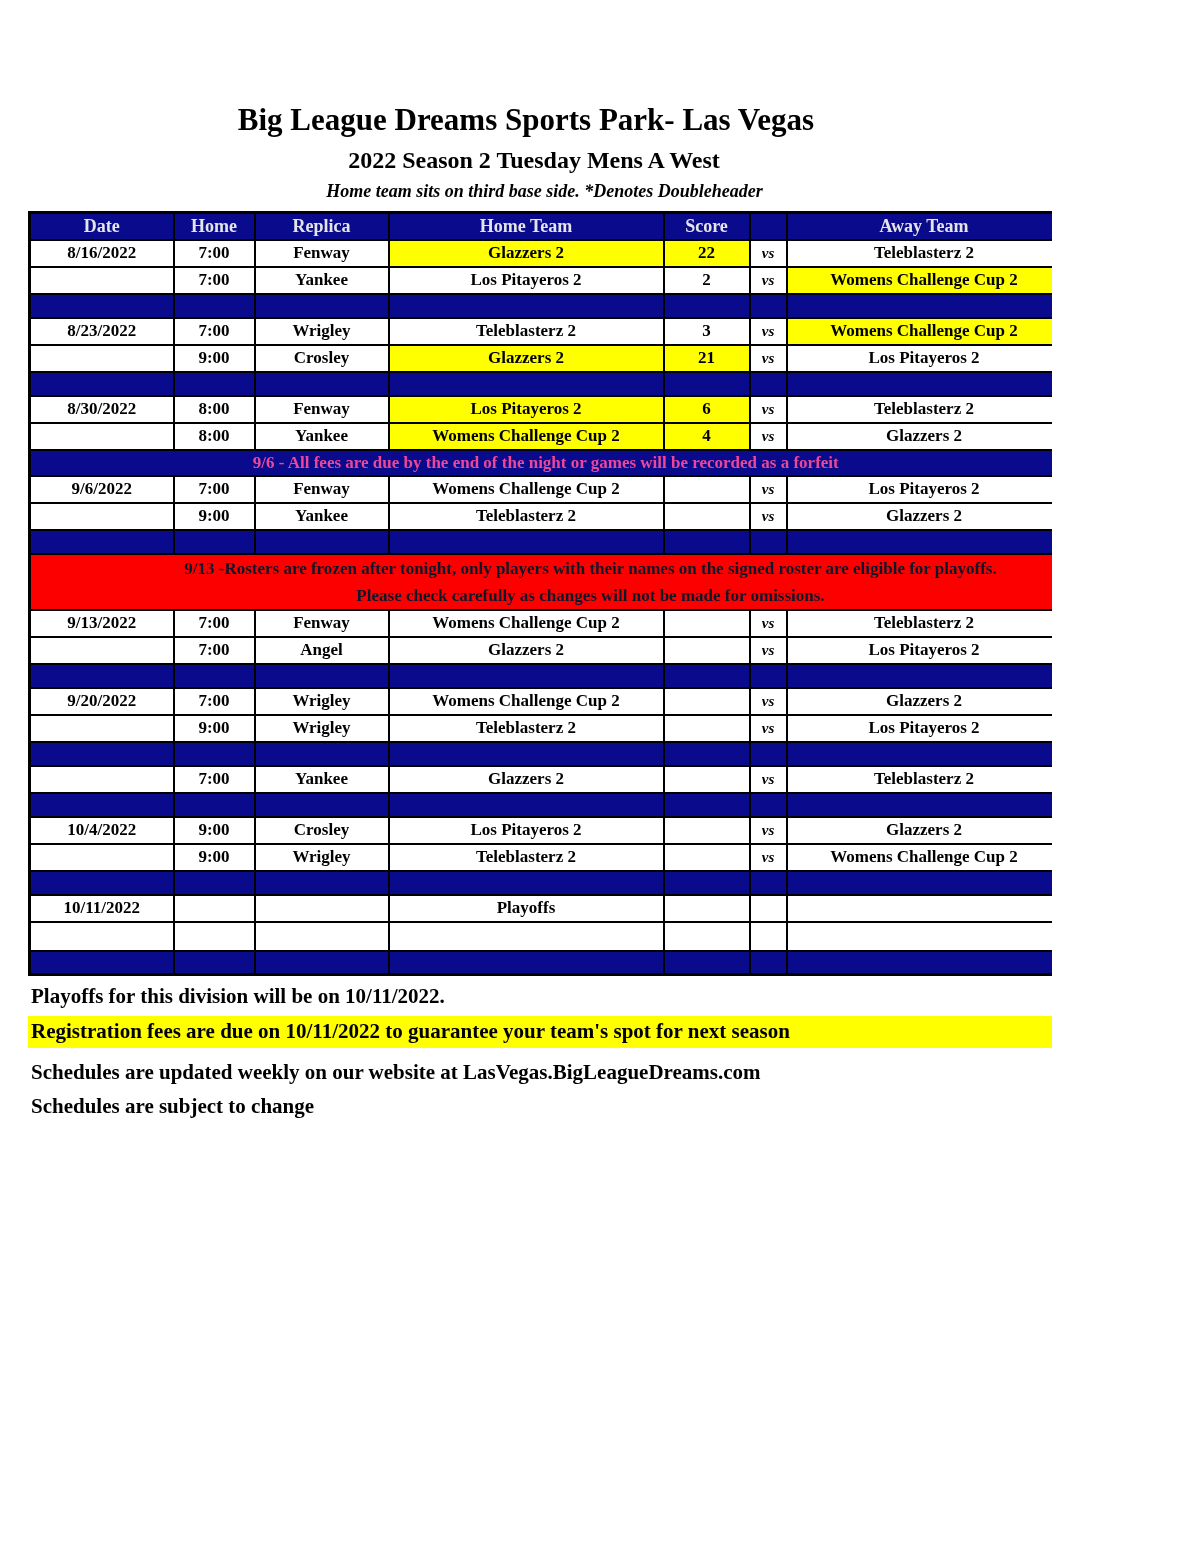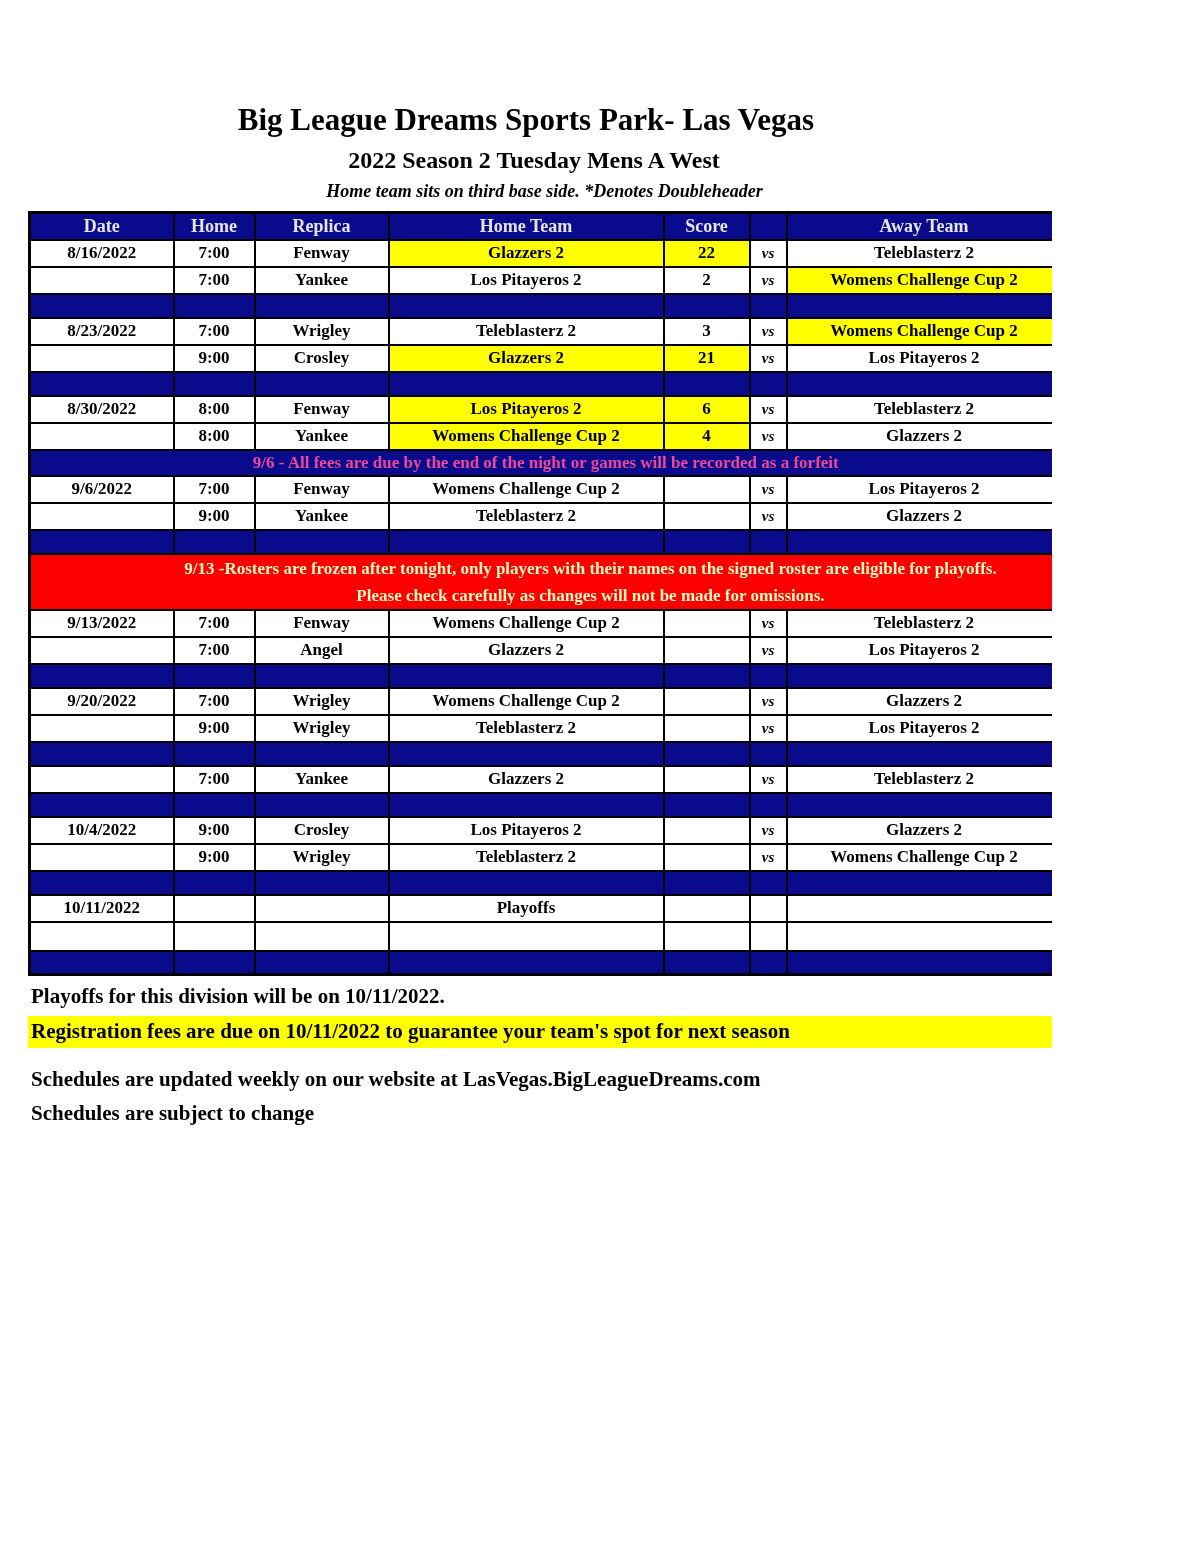--- a/index.html
+++ b/index.html
@@ -44,34 +44,34 @@
   .game-row td.hl { background: var(--yellow); }
   .game-row td.vs-cell { font-style: italic; font-size: 15px; }
   .spacer-row td { height: 24px; background: var(--navy); }
   .empty-row td { height: 29px; background: #fff; }
   .notice-blue-cell {
     background: var(--navy); color: #ec4899;
     height: 26px; font-size: 18px;
   }
   .notice-blue-side { background: var(--navy); }
   .notice-red-cell {
-    background: var(--red); color: #fef9c3;
+    background: var(--red); color: #0f172a;
     height: 56px; font-size: 19px;
   }
   .notice-red-cell div { line-height: 27px; }
 
   .footer { margin: 8px 0 0 28px; width: 1128px; }
   .f-line { font-weight: bold; font-size: 21px; }
   .f-plain { margin: 6px 0 0 3px; }
   .f-highlight {
     background: var(--yellow);
     margin-top: 7px;
     padding: 3px 0 4px 3px;
   }
-  .f-web { margin: 19px 0 0 3px; }
+  .f-web { margin: 12px 0 0 3px; }
   .f-last { margin: 9px 0 0 3px; }
 </style>
 </head>
 <body>
 
 <div class="page">
 
   <div class="title-block">
     <div class="main-title">Big League Dreams Sports Park- Las Vegas</div>
     <div class="sub-title">2022 Season 2 Tuesday Mens A West</div>

